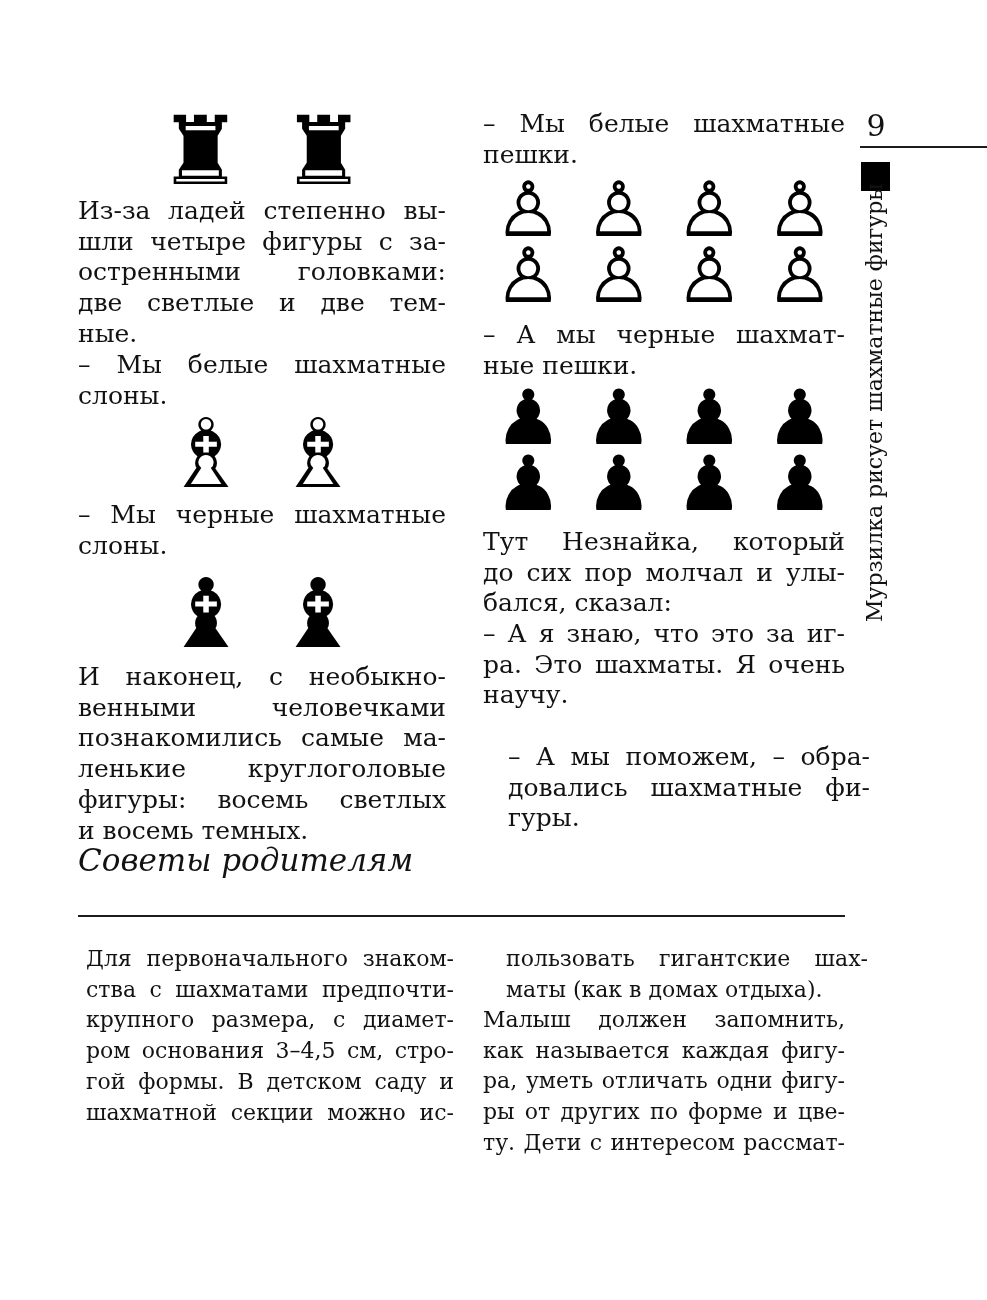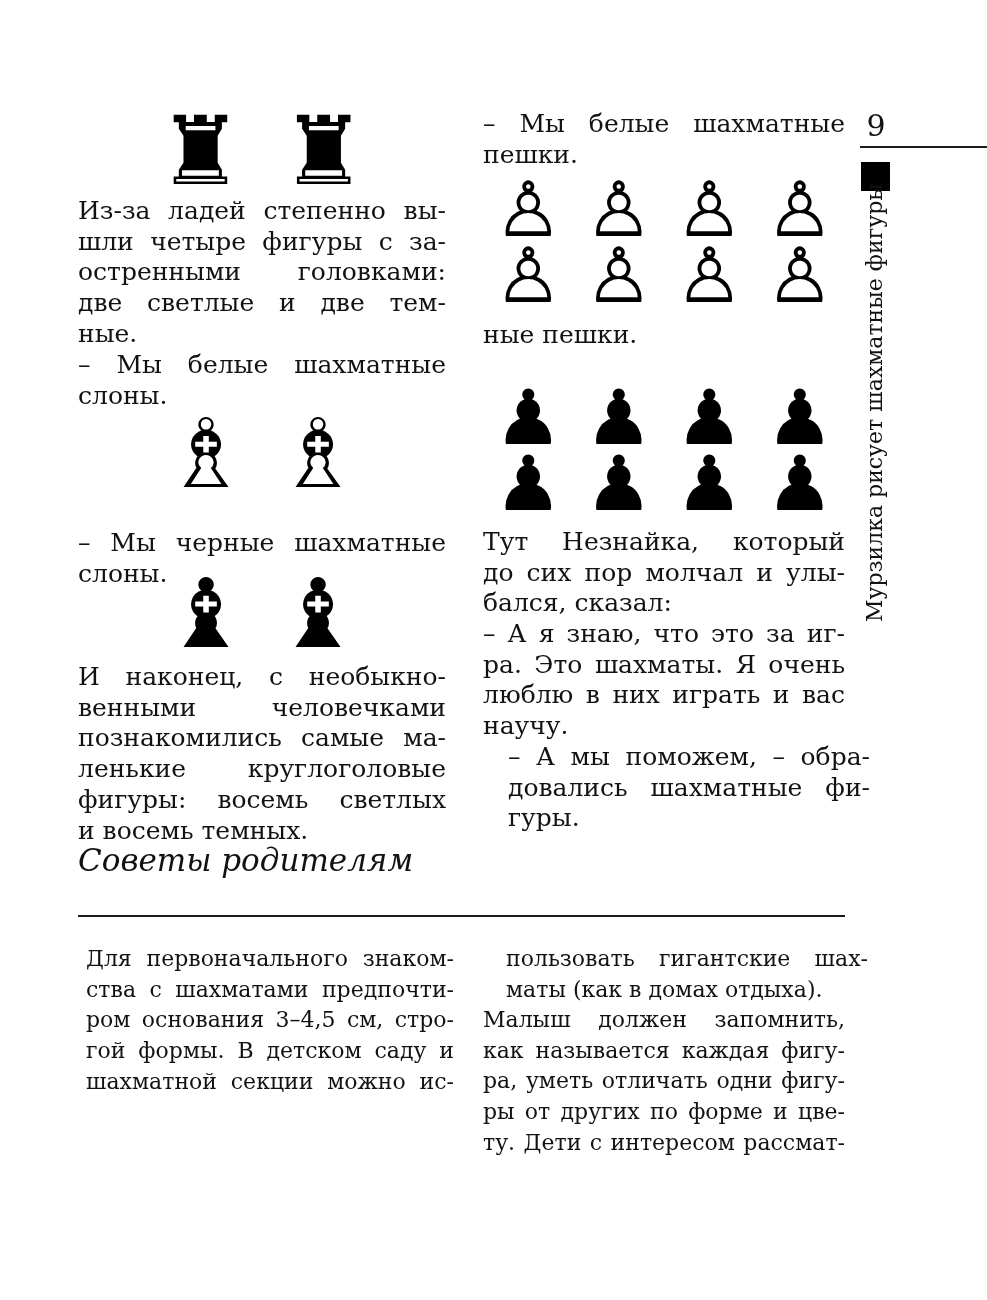--- a/index.html
+++ b/index.html
@@ -93,21 +93,21 @@
   <div class="abs col-left textblock" style="top:350px;">
       <div class="tline">– Мы белые шахматные</div>
       <div class="tline tline-end">слоны.</div>
     </div>
 
   <div class="abs col-left icon-row bishops" style="top:414px;">
       <span class="piece">♗</span>
       <span class="piece">♗</span>
     </div>
 
-  <div class="abs col-left textblock" style="top:500px;margin-top:28px;">
+  <div class="abs col-left textblock" style="top:500px;">
       <div class="tline">– Мы черные шахматные</div>
       <div class="tline tline-end">слоны.</div>
     </div>
 
   <div class="abs col-left icon-row bishops" style="top:574px;">
       <span class="piece">♝</span>
       <span class="piece">♝</span>
     </div>
 
   <div class="abs col-left textblock" style="top:662px;">
@@ -129,20 +129,21 @@
       <span class="piece">♙</span>
       <span class="piece">♙</span>
       <span class="piece">♙</span>
       <span class="piece">♙</span>
       <span class="piece">♙</span>
       <span class="piece">♙</span>
       <span class="piece">♙</span>
     </div>
 
   <div class="abs col-right textblock" style="top:320px;">
+      <div class="tline">– А мы черные шахмат-</div>
       <div class="tline tline-end">ные пешки.</div>
     </div>
 
   <div class="abs col-right pawn-grid" style="top:390px;">
       <span class="piece">♟</span>
       <span class="piece">♟</span>
       <span class="piece">♟</span>
       <span class="piece">♟</span>
       <span class="piece">♟</span>
       <span class="piece">♟</span>
@@ -152,37 +153,37 @@
 
   <div class="abs col-right textblock" style="top:527px;">
       <div class="tline">Тут Незнайка, который</div>
       <div class="tline">до сих пор молчал и улы-</div>
       <div class="tline tline-end">бался, сказал:</div>
     </div>
 
   <div class="abs col-right textblock" style="top:619px;">
       <div class="tline">– А я знаю, что это за иг-</div>
       <div class="tline">ра. Это шахматы. Я очень</div>
-      <div class="tline">люблю в них играть и вас</div>
       <div class="tline tline-end">научу.</div>
     </div>
 
   <div class="abs col-right textblock" style="top:742px;margin-left:25px;">
       <div class="tline">– А мы поможем, – обра-</div>
       <div class="tline">довались шахматные фи-</div>
       <div class="tline tline-end">гуры.</div>
     </div>
 
   <div class="abs section-heading" style="left:78px; top:840px; width:500px;">Советы родителям</div>
 
   <div class="abs rule" style="left:78px; top:915px; width:767px;"></div>
 
   <div class="abs col-left textblock smalltext" style="top:944px;margin-left:8px;">
       <div class="tline">Для первоначального знаком-</div>
       <div class="tline">ства с шахматами предпочти-</div>
+      <div class="tline">крупного размера, с диамет-</div>
       <div class="tline">ром основания 3–4,5 см, стро-</div>
       <div class="tline">гой формы. В детском саду и</div>
       <div class="tline">шахматной секции можно ис-</div>
     </div>
 
   <div class="abs col-right textblock smalltext" style="top:944px;margin-left:23px;">
       <div class="tline">пользовать гигантские шах-</div>
       <div class="tline tline-end">маты (как в домах отдыха).</div>
     </div>
 

